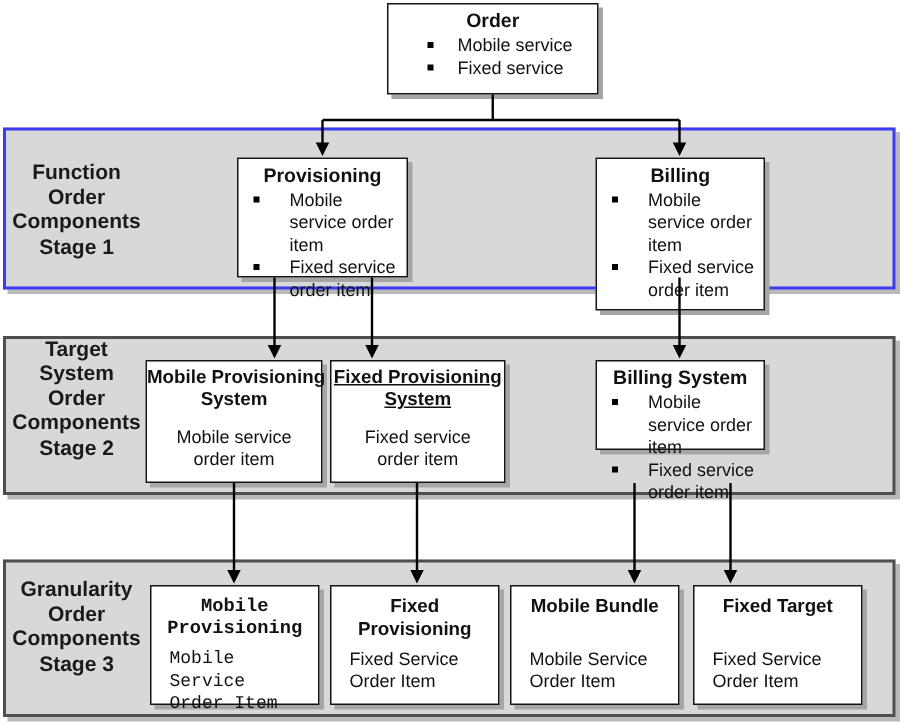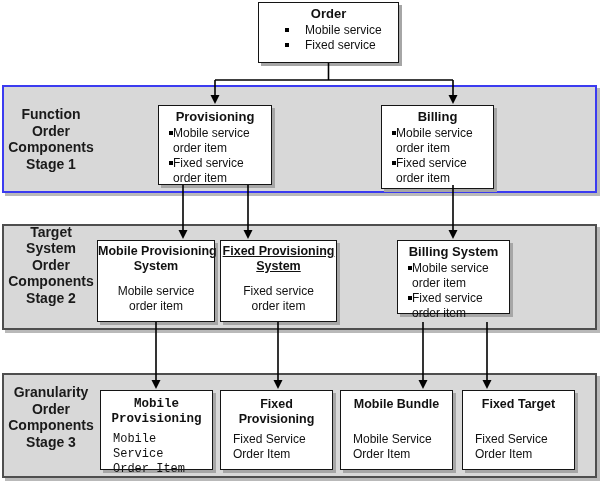--- a/index.html
+++ b/index.html
@@ -23,21 +23,21 @@
   .node{
     position:absolute;background:#ffffff;border:1.4px solid #141414;
     box-shadow:3px 3px 0 #a6a6a6;box-sizing:border-box;
   }
   .node-title{
     text-align:center;font-weight:bold;font-size:13px;line-height:15px;padding-top:3px;
   }
   .node-title .tline{display:block;white-space:nowrap;}
   
   .bullets{padding-top:2px;}
-  .bullet-row{position:relative;padding-left:14px;padding-right:2px;
+  .bullet-row{position:relative;padding-left:34px;padding-right:2px;
     font-size:12px;line-height:15px;text-align:left;}
   .bullet-row .sq{
     position:absolute;left:10px;top:5px;width:4px;height:4px;background:#000;display:block;}
   .order-bullets .bullet-row{padding-left:46px;}
   .order-bullets .sq{left:26px;}
   
   .body-center{text-align:center;font-size:12px;line-height:15px;margin-top:10px;}
   .body-center span{display:block;}
   
   .s3-title{height:35px;padding-top:6px;text-align:center;font-weight:bold;
@@ -98,21 +98,21 @@
         <span class="sq"></span>
         <span>Mobile service order item</span>
       </div>
       <div class="bullet-row">
         <span class="sq"></span>
         <span>Fixed service order item</span>
       </div>
     </div>
   </div>
 
-  <div class="node" style="left:381px;top:105px;width:113px;height:84px;">
+  <div class="node" style="left:397px;top:105px;width:113px;height:102px;">
     <div class="node-title">Billing</div>
     <div class="bullets">
       <div class="bullet-row">
         <span class="sq"></span>
         <span>Mobile service order item</span>
       </div>
       <div class="bullet-row">
         <span class="sq"></span>
         <span>Fixed service order item</span>
       </div>
@@ -134,21 +134,21 @@
     <div class="node-title" style="font-size:12.5px;text-decoration:underline;">
       <span class="tline">Fixed Provisioning</span>
       <span class="tline">System</span>
     </div>
     <div class="body-center">
       <span>Fixed service</span>
       <span>order item</span>
     </div>
   </div>
 
-  <div class="node" style="left:397px;top:240px;width:113px;height:74px;">
+  <div class="node" style="left:397px;top:240px;width:113px;height:60px;">
     <div class="node-title">Billing System</div>
     <div class="bullets">
       <div class="bullet-row">
         <span class="sq"></span>
         <span>Mobile service order item</span>
       </div>
       <div class="bullet-row">
         <span class="sq"></span>
         <span>Fixed service order item</span>
       </div>

